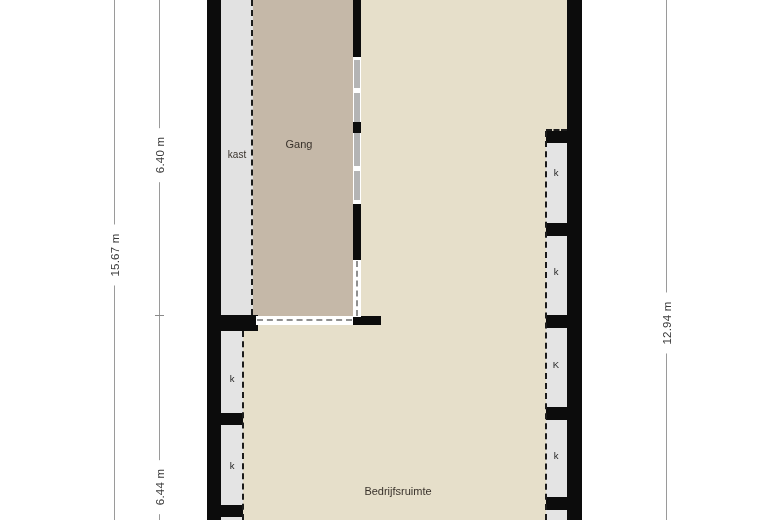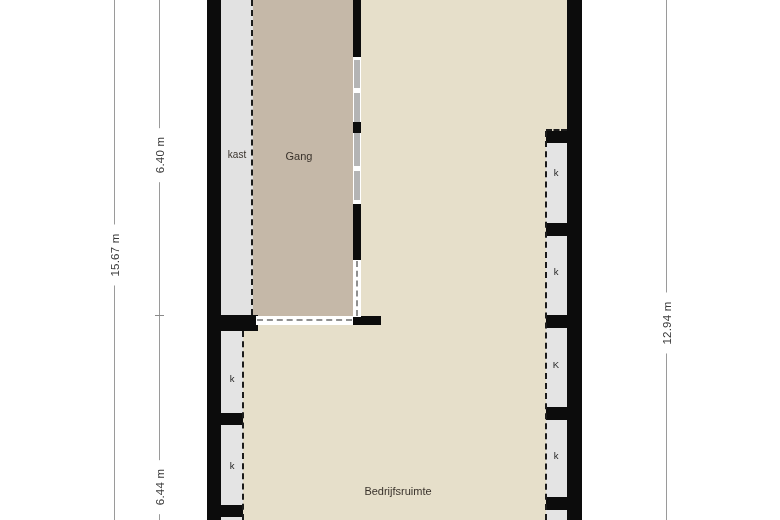--- a/index.html
+++ b/index.html
@@ -86,21 +86,21 @@
   <div class="opening" style="left:353px;top:260px;width:8px;height:57px">
     <div class="opening-dash-v"></div>
   </div>
 
   <div class="dash-v" style="left:251px;top:0;height:315px"></div>
   <div class="dash-v" style="left:242px;top:331px;height:189px"></div>
   <div class="dash-v" style="left:545px;top:131px;height:389px"></div>
   <div class="dash-h" style="left:546px;top:129px;width:21px"></div>
 
   <div class="room-label small" style="left:237px;top:154px">kast</div>
-  <div class="room-label" style="left:299px;top:156px">Gang</div>
+  <div class="room-label" style="left:299px;top:144px">Gang</div>
   <div class="room-label" style="left:398px;top:491px">Bedrijfsruimte</div>
 
   <div class="closet-label" style="left:556px;top:172px">k</div>
   <div class="closet-label" style="left:556px;top:271px">k</div>
   <div class="closet-label" style="left:556px;top:364px">K</div>
   <div class="closet-label" style="left:556px;top:455px">k</div>
   <div class="closet-label" style="left:232px;top:378px">k</div>
   <div class="closet-label" style="left:232px;top:465px">k</div>
 
   <div class="dim-line" style="left:114px;top:0;height:520px"></div>

